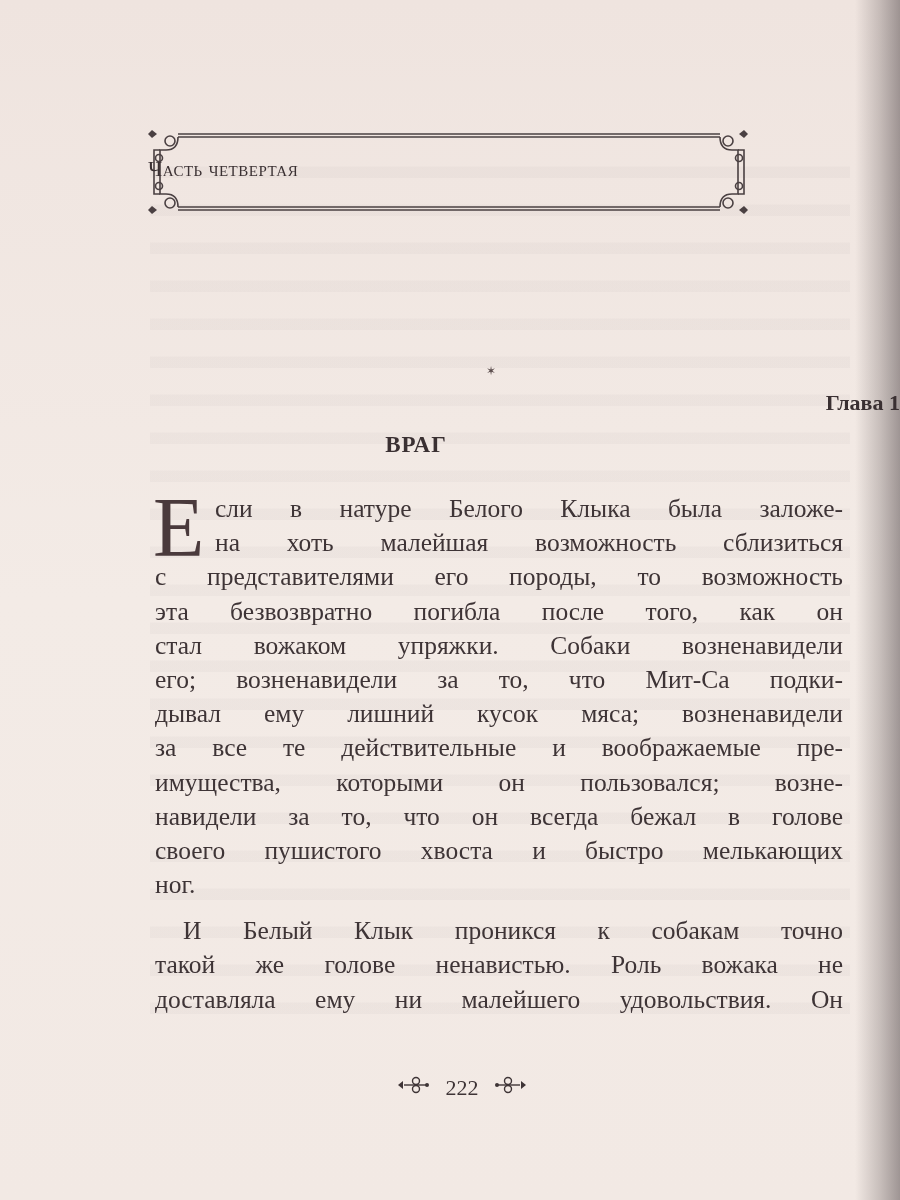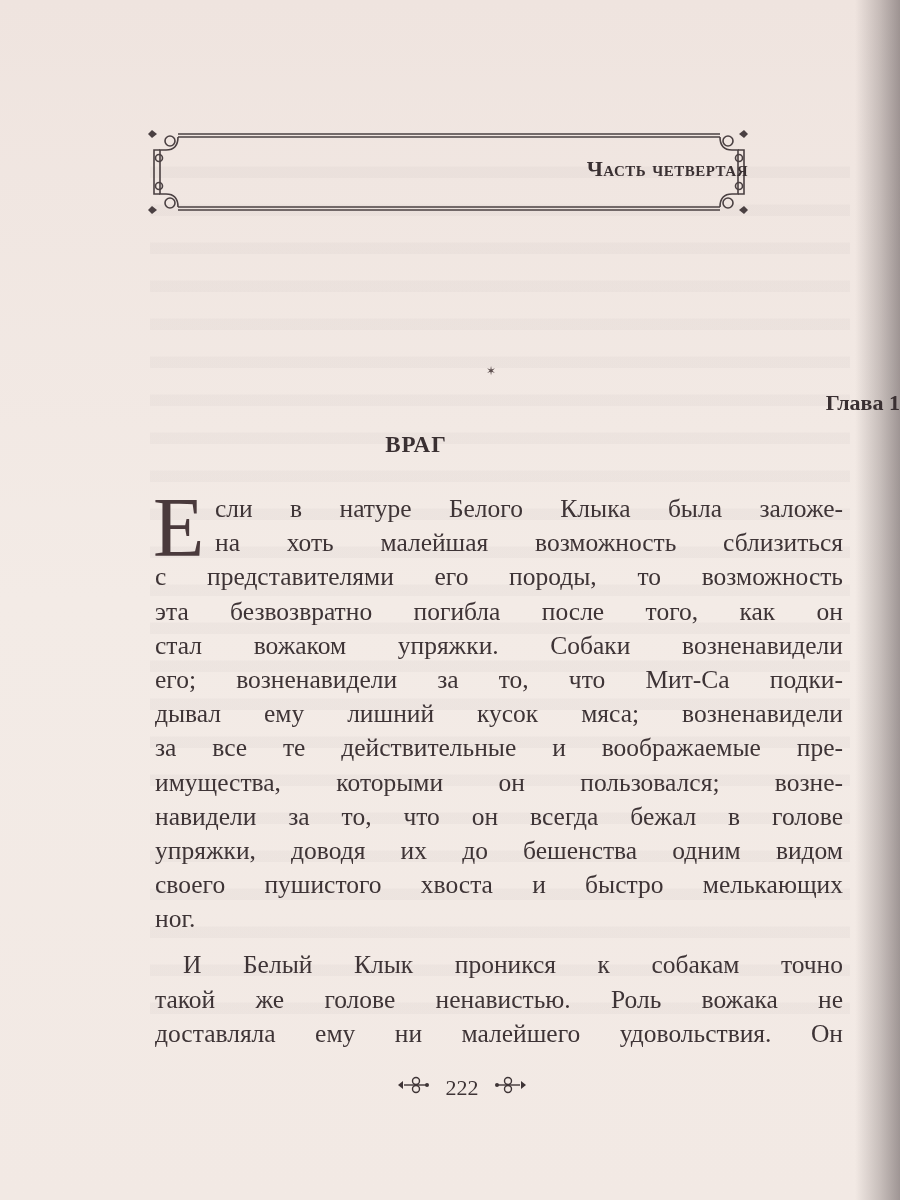--- a/index.html
+++ b/index.html
@@ -20,22 +20,22 @@
     background: repeating-linear-gradient(to bottom, rgba(170,160,160,0.0) 0px, rgba(170,160,160,0.0) 26px, rgba(170,160,160,0.08) 27px, rgba(170,160,160,0.08) 38px);
     pointer-events: none;
   }
 
   
   .part-frame {
     position: absolute; left: 148px; top: 130px; width: 600px; height: 84px;
   }
   .part-frame svg { position: absolute; inset: 0; }
   .part-title {
-    position: absolute; left: 0; right: 0; top: 26px; text-align: right;
-    font-size: 22px; font-weight: bold; letter-spacing: 0.5px; color: #3a3032;
+    position: absolute; left: 0; right: 0; top: 26px; text-align: left;
+    font-size: 22px; font-weight: normal; letter-spacing: 0.5px; color: #3a3032;
     font-variant: small-caps;
   }
 
   .speck { position: absolute; left: 486px; top: 364px; width: 8px; height: 10px; color: #5a4c4c; font-size: 12px; }
 
   .chapter-num {
     position: absolute; left: 0; width: 900px; top: 390px; text-align: right;
     font-size: 22px; font-weight: bold; color: #3a3032; padding-left: 0;
   }
   .chapter-title {
@@ -115,21 +115,20 @@
   <span class="line dc">сли в натуре Белого Клыка была заложе-</span>
   <span class="line dc">на хоть малейшая возможность сблизиться</span>
   <span class="line">с представителями его породы, то возможность</span>
   <span class="line">эта безвозвратно погибла после того, как он</span>
   <span class="line">стал вожаком упряжки. Собаки возненавидели</span>
   <span class="line">его; возненавидели за то, что Мит-Са подки-</span>
   <span class="line">дывал ему лишний кусок мяса; возненавидели</span>
   <span class="line">за все те действительные и воображаемые пре-</span>
   <span class="line">имущества, которыми он пользовался; возне-</span>
   <span class="line">навидели за то, что он всегда бежал в голове</span>
-  <span class="line">упряжки, доводя их до бешенства одним видом</span>
   <span class="line">своего пушистого хвоста и быстро мелькающих</span>
   <span class="line last">ног.</span>
   <span class="gap"></span>
   <span class="line indent">И Белый Клык проникся к собакам точно</span>
   <span class="line">такой же голове ненавистью. Роль вожака не</span>
   <span class="line">доставляла ему ни малейшего удовольствия. Он</span>
 </div>
 
 <div class="footer">
   <span class="orn">

